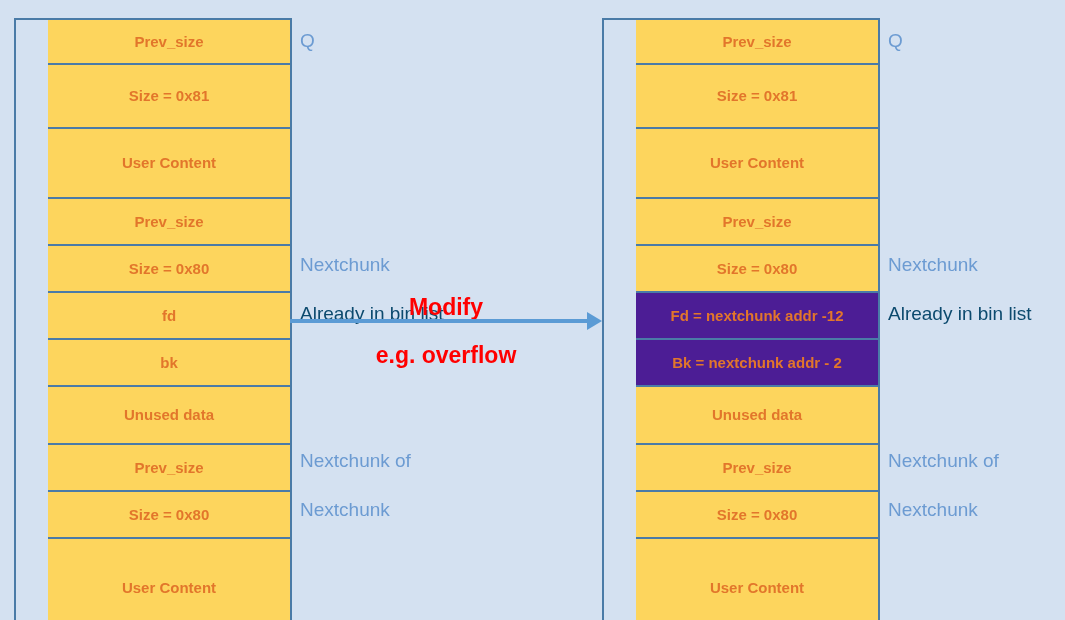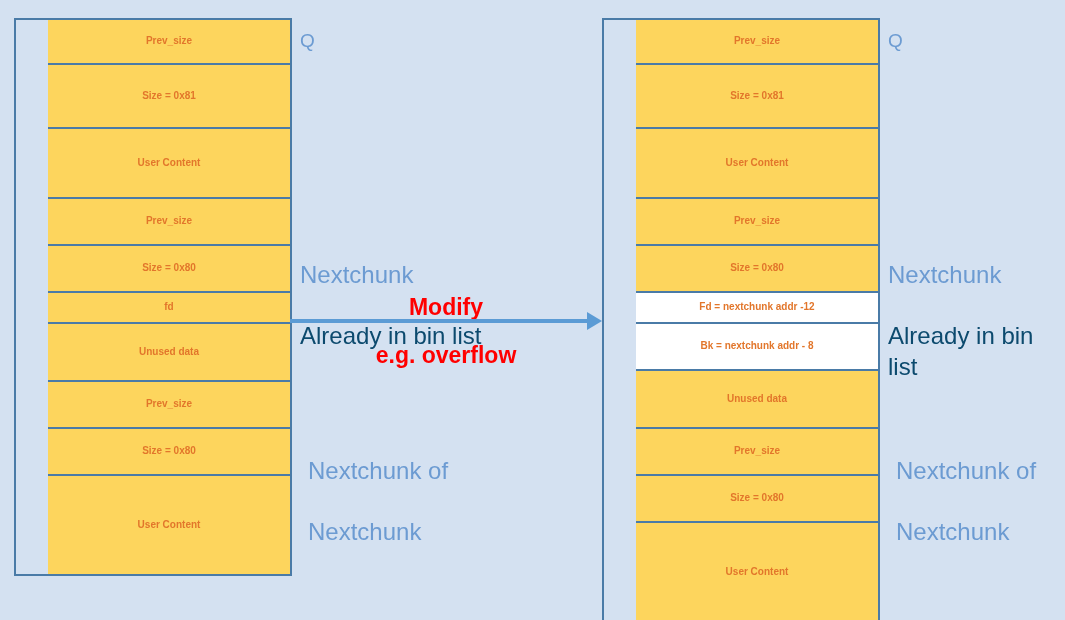--- a/index.html
+++ b/index.html
@@ -30,69 +30,69 @@
     flex-direction: column;
   }
   #chunk-table-left  { left: 14px;  top: 18px; }
   #chunk-table-right { left: 602px; top: 18px; }
 
   .chunk-row {
     box-sizing: border-box;
     background: #fdd55d;
     border-bottom: 2px solid #4a7ba7;
     color: #e2762b;
-    font-size: 10px;
+    font-size: 15px;
     font-weight: bold;
     display: flex;
     flex-direction: column;
     align-items: center;
     justify-content: center;
     text-align: center;
     line-height: 1.45;
     margin-left: 32px;
   }
   .chunk-row:last-child { border-bottom: none; }
   .chunk-row.modified {
-    background: #ffffff;
+    background: #4c1d95;
   }
 
   
   .h-prev1    { height: 45px; }
   .h-size1    { height: 64px; }
   .h-user1    { height: 70px; }
   .h-prev2    { height: 47px; }
   .h-size2    { height: 47px; }
-  .h-fd       { height: 31px; }
+  .h-fd       { height: 47px; }
   .h-bk       { height: 47px; }
   .h-unused   { height: 58px; }
   .h-prev3    { height: 47px; }
   .h-size3    { height: 47px; }
   .h-usercont { height: 98px; }
 
   
   .side-label {
     position: absolute;
-    font-size: 24px;
+    font-size: 19px;
     line-height: 1.28;
     white-space: pre-line;
   }
   .lbl-blue  { color: #6c9bd2; }
   .lbl-green { color: #0c4a6e; }
 
   .label-q           { font-size: 19px; }
   #label-q-left      { left: 300px; top: 29px; }
   #label-q-right     { left: 888px; top: 29px; }
 
   #label-nextchunk-left  { left: 300px; top: 229px; }
   #label-nextchunk-right { left: 888px; top: 229px; }
 
   #label-nnc-left  { left: 300px; top: 425px; }
   #label-nnc-right { left: 888px; top: 425px; }
 
-  .nc-line2 { display: block; margin-left: 8px; }
+  .nc-line2 { display: block; }
 
   
   #modify-arrow {
     position: absolute;
     left: 290px;
     top: 308px;
     width: 312px;
     height: 26px;
   }
   .arrow-caption {
@@ -113,20 +113,21 @@
 <div id="canvas">
 
   <div id="chunk-table-left" class="chunk-table">
     <div class="chunk-row h-prev1">Prev_size</div>
     <div class="chunk-row h-size1">Size = 0x81</div>
     <div class="chunk-row h-user1">User
 Content</div>
     <div class="chunk-row h-prev2">Prev_size</div>
     <div class="chunk-row h-size2">Size = 0x80</div>
     <div class="chunk-row h-fd">fd</div>
+    <div class="chunk-row h-bk">bk</div>
     <div class="chunk-row h-unused">Unused data</div>
     <div class="chunk-row h-prev3">Prev_size</div>
     <div class="chunk-row h-size3">Size = 0x80</div>
     <div class="chunk-row h-usercont">User Content</div>
   </div>
 
   <div id="label-q-left" class="side-label label-q lbl-blue">Q</div>
 
   <div id="label-nextchunk-left" class="side-label">
     <span class="lbl-blue">Nextchunk</span><br>
@@ -148,21 +149,21 @@
   <div id="caption-overflow" class="arrow-caption">e.g. overflow</div>
 
   <div id="chunk-table-right" class="chunk-table">
     <div class="chunk-row h-prev1">Prev_size</div>
     <div class="chunk-row h-size1">Size = 0x81</div>
     <div class="chunk-row h-user1">User
 Content</div>
     <div class="chunk-row h-prev2">Prev_size</div>
     <div class="chunk-row h-size2">Size = 0x80</div>
     <div class="chunk-row h-fd modified">Fd = nextchunk addr -12</div>
-    <div class="chunk-row h-bk modified">Bk = nextchunk addr - 8</div>
+    <div class="chunk-row h-bk modified">Bk = nextchunk addr - 2</div>
     <div class="chunk-row h-unused">Unused data</div>
     <div class="chunk-row h-prev3">Prev_size</div>
     <div class="chunk-row h-size3">Size = 0x80</div>
     <div class="chunk-row h-usercont">User Content</div>
   </div>
 
   <div id="label-q-right" class="side-label label-q lbl-blue">Q</div>
 
   <div id="label-nextchunk-right" class="side-label">
     <span class="lbl-blue">Nextchunk</span><br>

